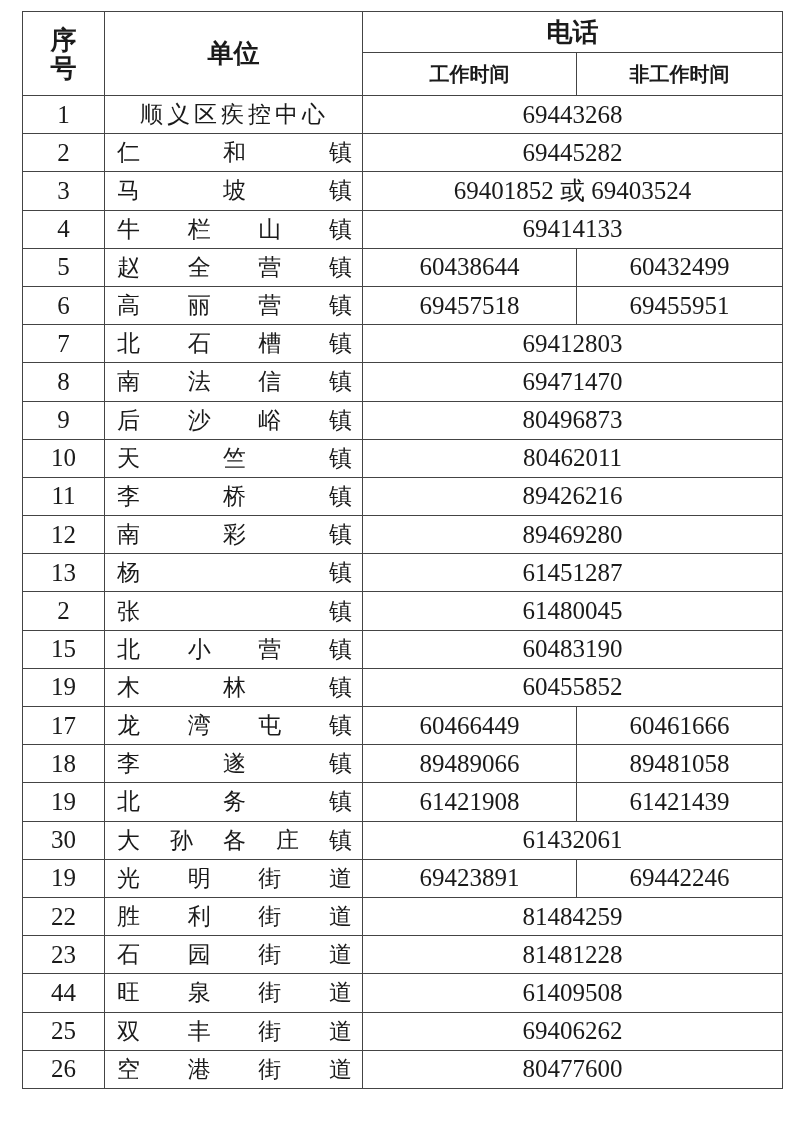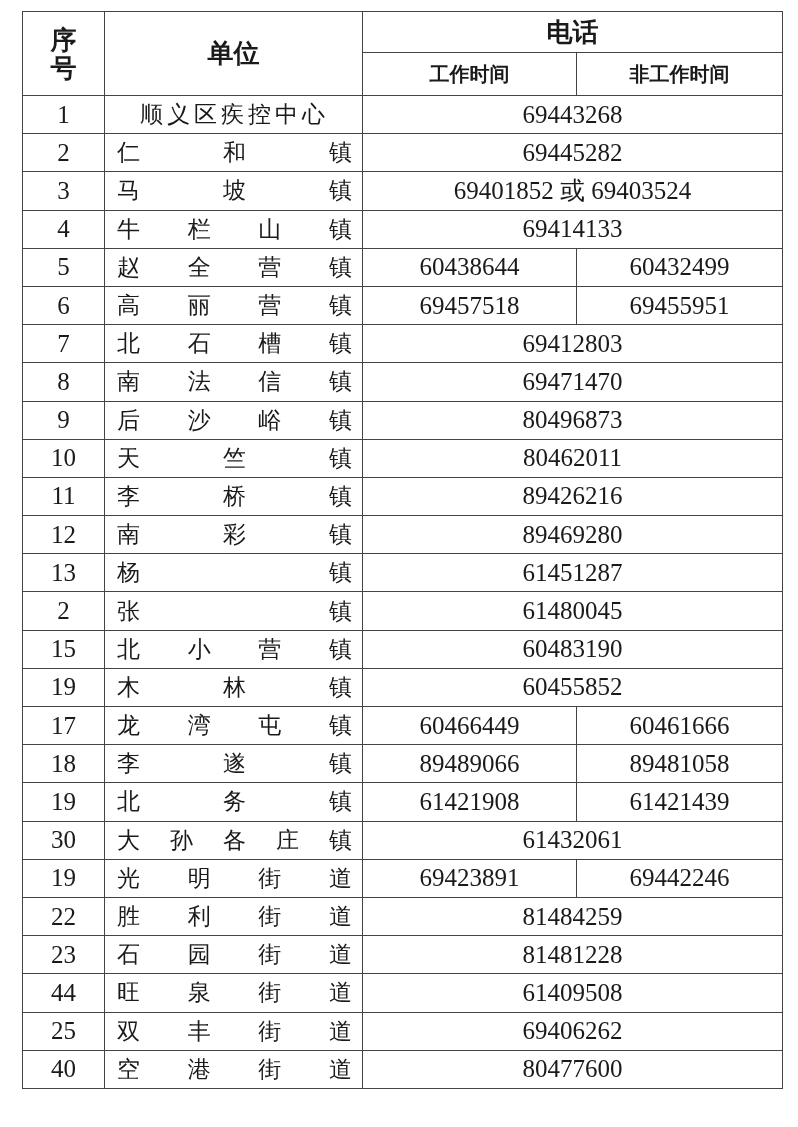--- a/index.html
+++ b/index.html
@@ -331,21 +331,21 @@
             <div class="spread">
               <span>双</span>
               <span>丰</span>
               <span>街</span>
               <span>道</span>
             </div>
           </td>
           <td colspan="2" class="phone">69406262</td>
         </tr>
         <tr>
-          <td class="num">40</td>
+          <td class="num">26</td>
           <td class="unit">
             <div class="spread">
               <span>空</span>
               <span>港</span>
               <span>街</span>
               <span>道</span>
             </div>
           </td>
           <td colspan="2" class="phone">80477600</td>
         </tr>

